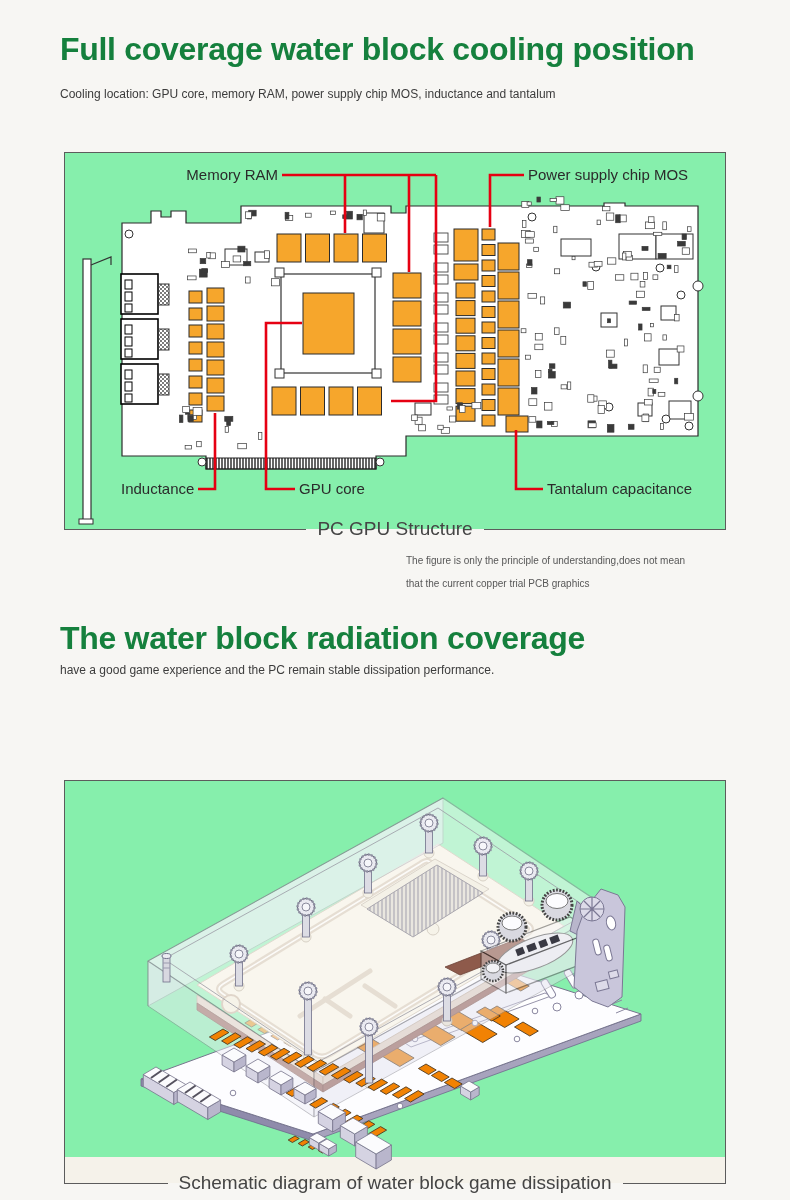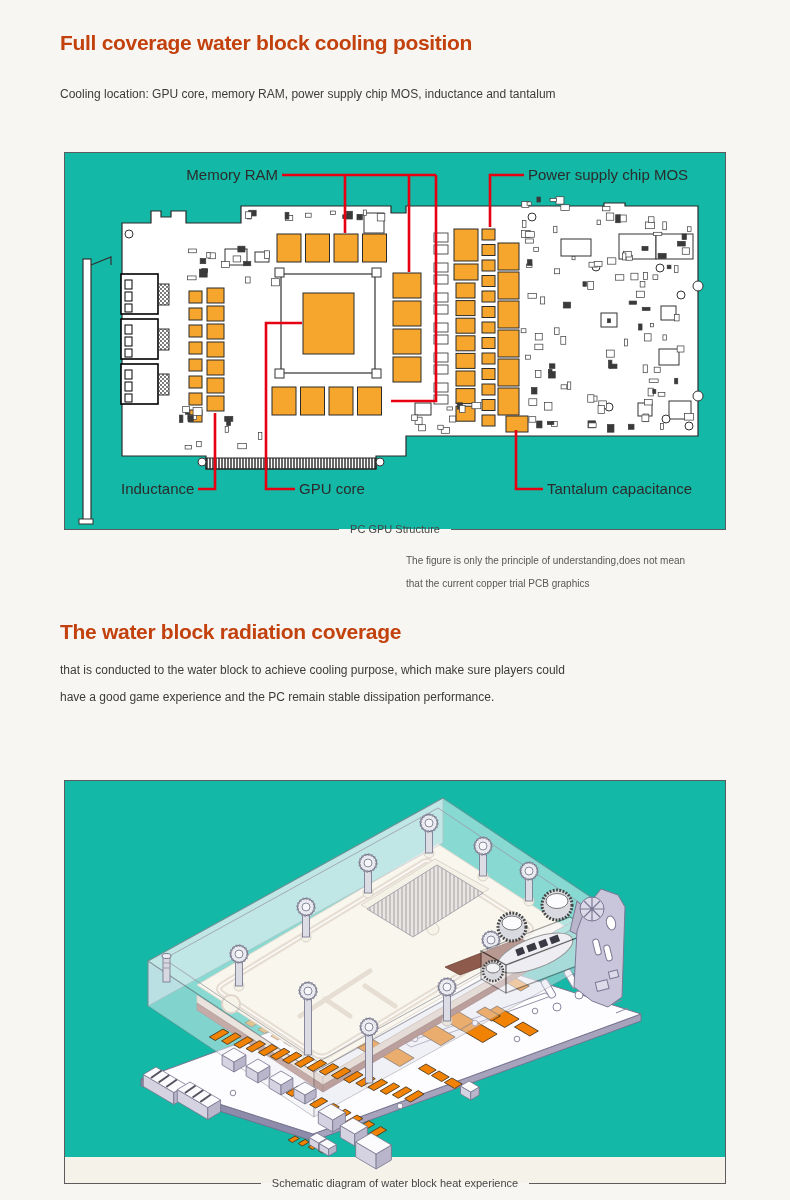--- a/index.html
+++ b/index.html
@@ -1,30 +1,30 @@
 <!DOCTYPE html>
 <html><head>
 <meta charset="utf-8">
 <style>
   html,body{margin:0;padding:0}
   body{width:790px;height:1200px;background:#f7f6f3;font-family:"Liberation Sans",sans-serif;position:relative;overflow:hidden}
-  .heading{position:absolute;left:60px;color:#c2410c;font-size:21px;font-weight:600;letter-spacing:-0.3px;white-space:nowrap}
+  .heading{position:absolute;left:60px;color:#15803d;font-size:32px;font-weight:600;letter-spacing:-0.3px;white-space:nowrap}
   #h1{top:31px}
   #h2{top:620px}
   .body-text{position:absolute;left:60px;color:#3c3c3c;font-size:12px;line-height:27px}
   #p1{top:81px}
   #p2{top:657px}
   .body-text div{white-space:nowrap}
-  .figure{position:absolute;left:64px;width:660px;background:#14b8a6;border:1px solid #5c5c5c;border-bottom:none}
+  .figure{position:absolute;left:64px;width:660px;background:#86efac;border:1px solid #5c5c5c;border-bottom:none}
   #fig1{top:152px;height:376px}
   #fig2{top:780px;height:402px}
   .figure svg{position:absolute;left:0;top:0}
   .fig-bottom{position:absolute;left:-1px;right:-1px;bottom:0;height:0;display:flex;align-items:center}
   .seg{height:1px;background:#5c5c5c;flex:1}
-  .fig-caption{color:#454545;font-size:11px;padding:0 11px;white-space:nowrap}
+  .fig-caption{color:#454545;font-size:19px;padding:0 11px;white-space:nowrap}
   .disclaimer{position:absolute;left:406px;top:549px;font-size:10px;line-height:23px;color:#575757}
   .disclaimer div{white-space:nowrap}
   .beige-strip{position:absolute;left:0;right:0;bottom:0;height:26px;background:#f5f2ea}
   text{font-family:"Liberation Sans",sans-serif}
 </style>
 </head>
 <body>
 
 <div class="heading" id="h1">Full coverage water block cooling position</div>
 <div class="body-text" id="p1">
@@ -349,21 +349,20 @@
   </div>
 </div>
 
 <div class="disclaimer">
   <div>The figure is only the principle of understanding,does not mean</div>
   <div>that the current copper trial PCB graphics</div>
 </div>
 
 <div class="heading" id="h2">The water block radiation coverage</div>
 <div class="body-text" id="p2">
-  <div>that is conducted to the water block to achieve cooling purpose, which make sure players could</div>
   <div>have a good game experience and the PC remain stable dissipation performance.</div>
 </div>
 
 <div class="figure" id="fig2">
   <div class="beige-strip"></div>
   <svg width="660" height="402" viewBox="0 0 660 402">
     <defs>
       <pattern id="fins" width="4" height="4" patternUnits="userSpaceOnUse">
           <rect width="4" height="4" fill="#d8d3c2"></rect>
           <line x1="1" y1="0" x2="1" y2="4" stroke="#6b6575" stroke-width="1.3"></line>
@@ -636,16 +635,16 @@
       <path d="M527,116 L527,140 M515,128 L539,128 M519,120 L535,136 M535,120 L519,136" stroke="#7b7894" stroke-width="1.2"></path>
       <ellipse cx="546" cy="142" rx="4.5" ry="7" fill="#fff" stroke="#7b7894" transform="rotate(-14 546 142)"></ellipse>
       <rect x="529" y="158" width="6" height="16" rx="3" fill="#fff" stroke="#7b7894" transform="rotate(-14 532 166)"></rect>
       <rect x="540" y="164" width="6" height="16" rx="3" fill="#fff" stroke="#7b7894" transform="rotate(-14 543 172)"></rect>
       <rect x="531" y="200" width="12" height="9" fill="#dddbe9" stroke="#7b7894" transform="rotate(-14 537 204)"></rect>
       <rect x="544" y="190" width="9" height="7" fill="#dddbe9" stroke="#7b7894" transform="rotate(-14 548 193)"></rect>
     </g>
   </svg>
   <div class="fig-bottom">
     <div class="seg"></div>
-    <div class="fig-caption">Schematic diagram of water block heat experience</div>
+    <div class="fig-caption">Schematic diagram of water block game dissipation</div>
     <div class="seg"></div>
   </div>
 </div>
 
 </body></html>

